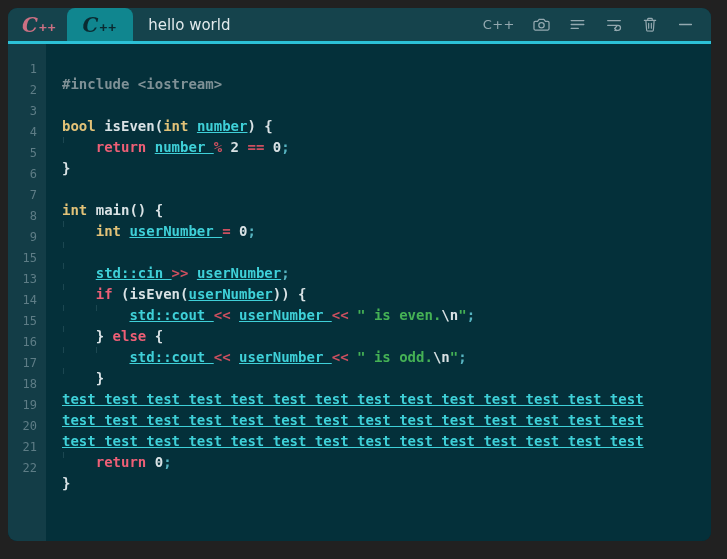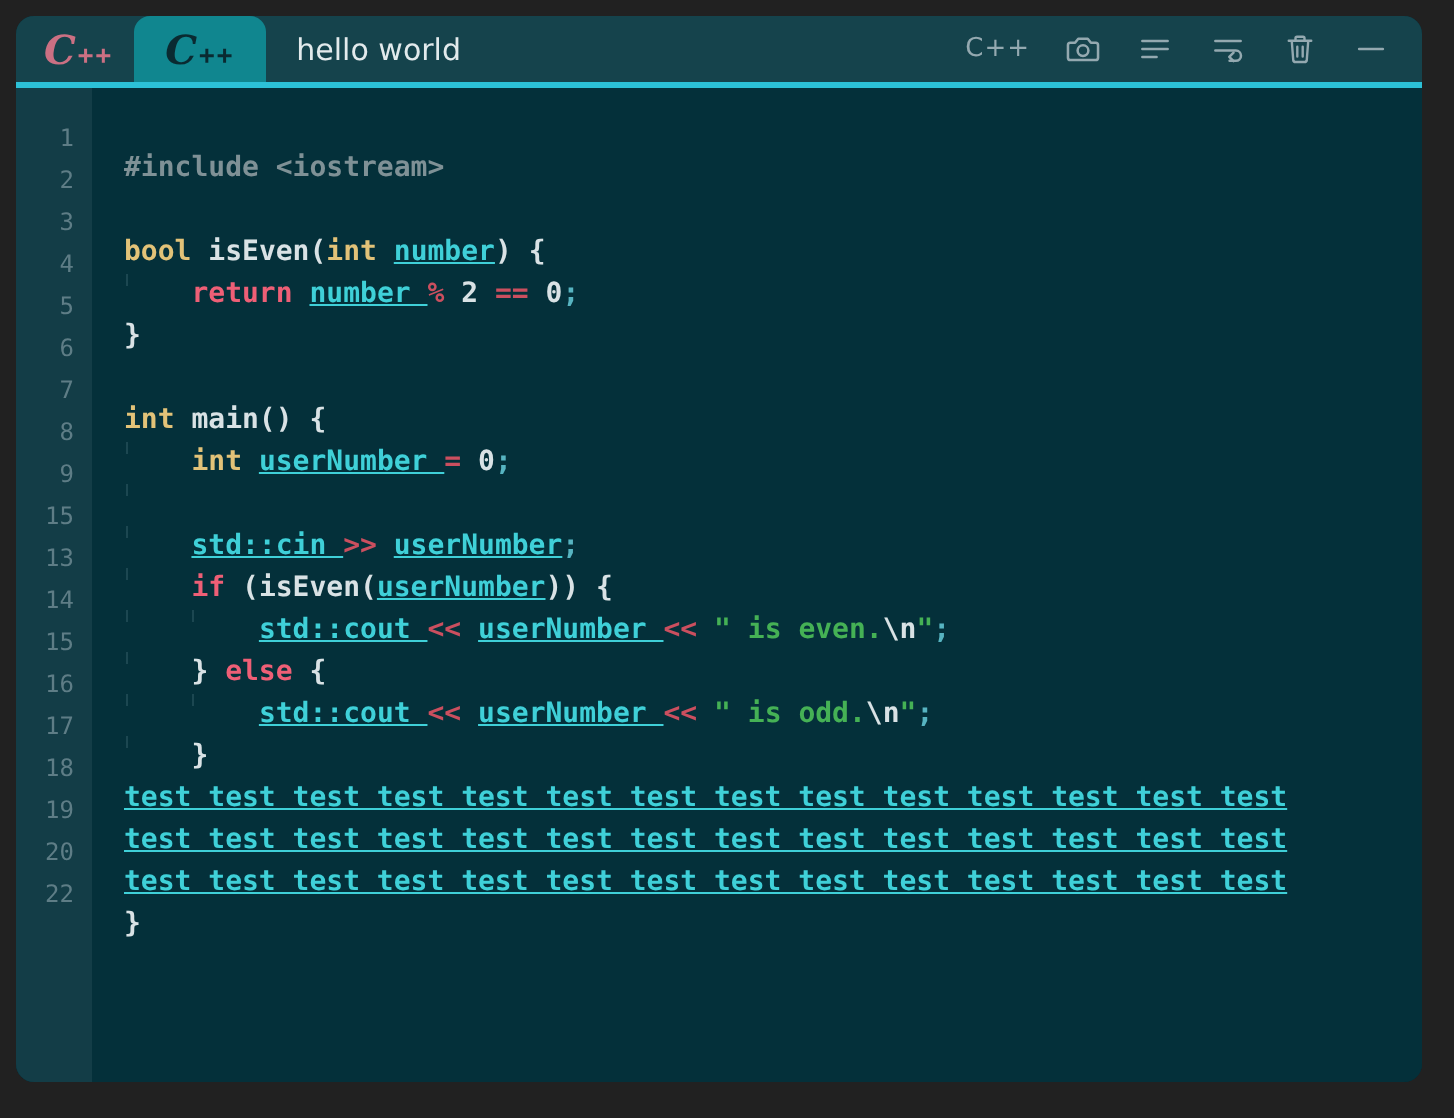--- a/index.html
+++ b/index.html
@@ -161,18 +161,22 @@
         </div>
         <div class="line">
           <div class="ln">19</div>
           <div class="code"><span class="tk-var">test test test test test test test test test test test test test test</span></div>
         </div>
         <div class="line">
           <div class="ln">20</div>
           <div class="code"><span class="tk-var">test test test test test test test test test test test test test test</span></div>
         </div>
         <div class="line">
+          <div class="ln">21</div>
+          <div class="code"><span class="guide" style="left: 16.5px;"></span><span class="tk-plain">    </span><span class="tk-kw">return </span><span class="tk-plain">0</span><span class="tk-semi">;</span></div>
+        </div>
+        <div class="line">
           <div class="ln">22</div>
           <div class="code"><span class="tk-plain">}</span></div>
         </div>
       </div>
   </div>
 </div>
 
 </body></html>

